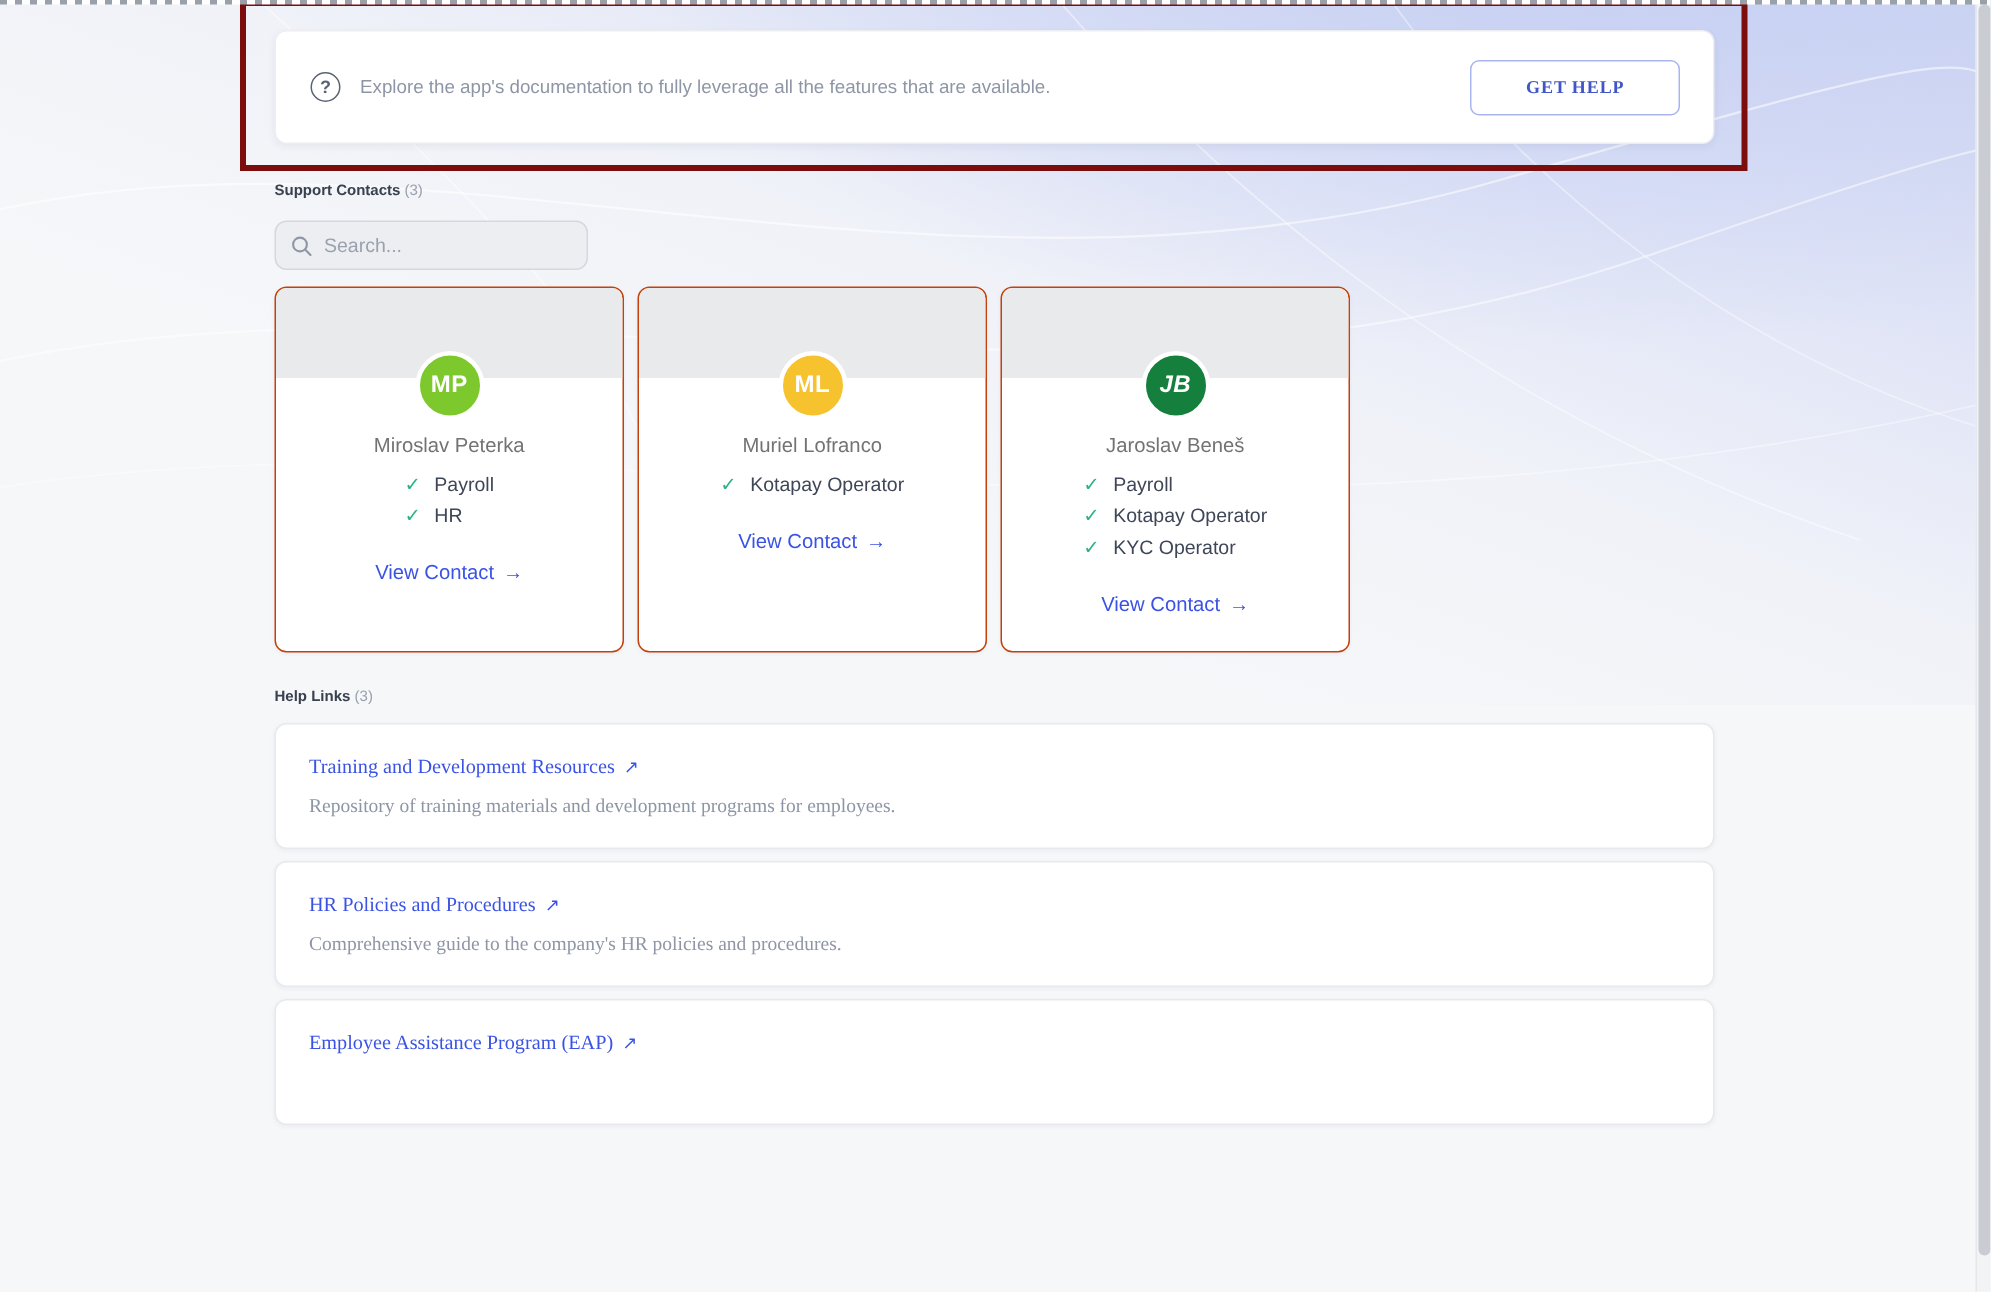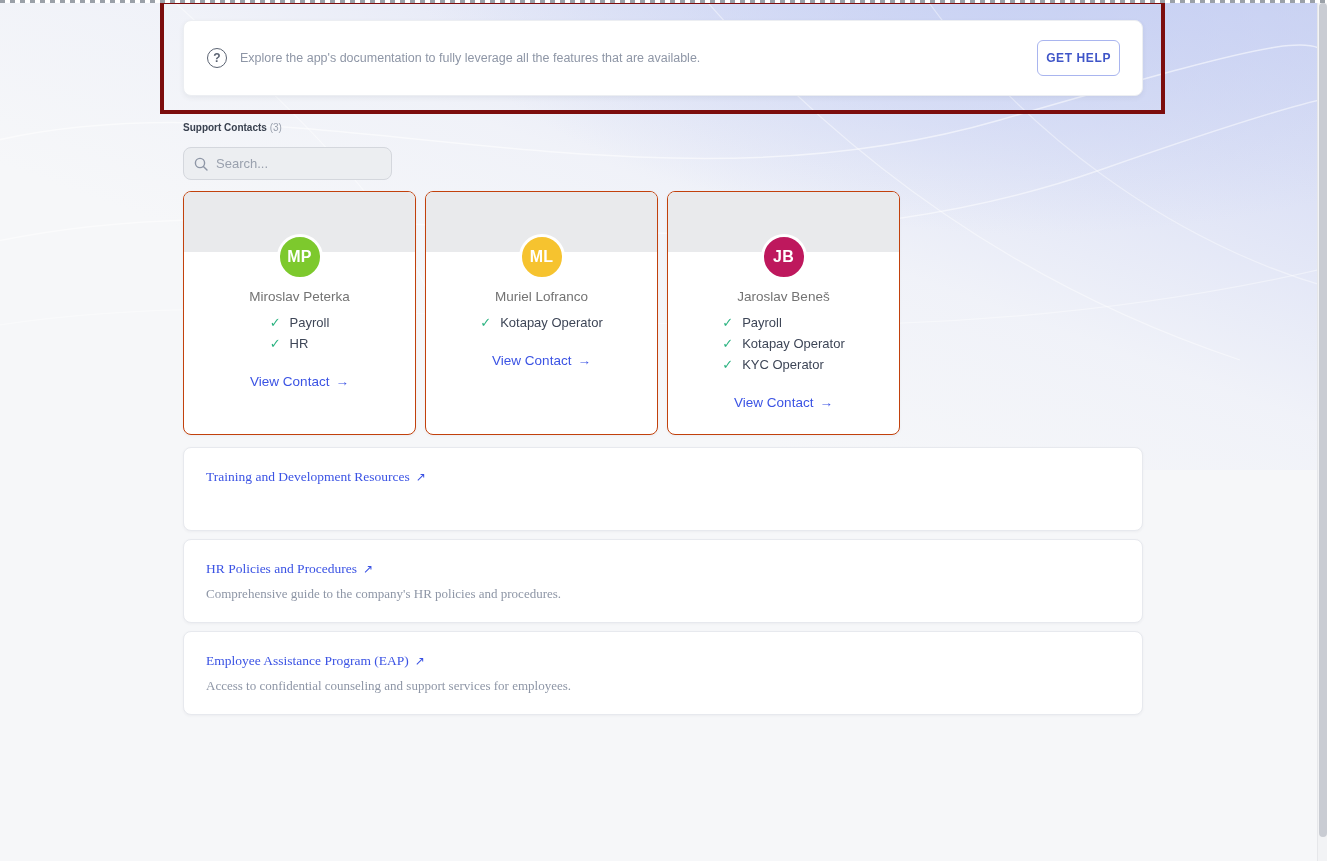--- a/index.html
+++ b/index.html
@@ -66,22 +66,22 @@
     width: 20px; height: 20px; border: 1.6px solid #5b6372; border-radius: 50%;
     display: flex; align-items: center; justify-content: center;
     font-size: 12px; font-weight: 700; color: #5b6372; flex: none;
   }
   .explore-text { margin-left: 13px; flex: 1; }
   .explore-title { font-size: 13.5px; font-weight: 500; color: #3e4657; margin-bottom: 4px; }
   .explore-desc { font-size: 12.5px; color: #8e96a6; }
   .get-help-btn {
     background: #ffffff; border: 1px solid #a9b5ef; border-radius: 6px;
     color: #3f55c8; font-size: 12px; font-weight: 600; letter-spacing: 0.6px;
-    padding: 10px 8px; cursor: pointer; flex: none;
-    font-family: Liberation Sans, sans-serif;
+    padding: 10px 36px; cursor: pointer; flex: none;
+    font-family: Liberation Serif, serif;
   }
 
   
   .section-heading { font-size: 10px; font-weight: 700; color: #39414f; }
   .section-heading .count { font-weight: 400; color: #9aa1ae; }
   .heading-contacts { margin-top: 8px; }
   .heading-links { margin-top: 24px; }
 
   
   .search-box {
@@ -215,21 +215,21 @@
         </div>
       </div>
       <a class="view-contact">
         <span>View Contact</span>
         <span>→</span>
       </a>
     </div>
 
     <div class="contact-card">
       <div class="contact-band"></div>
-      <div class="avatar" style="background: #be185d;">JB</div>
+      <div class="avatar" style="background: #15803d; font-style: italic;">JB</div>
       <div class="contact-name">Jaroslav Beneš</div>
       <div class="roles-list">
         <div class="role-row">
           <span class="check">✓</span>
           <span class="role-label">Payroll</span>
         </div>
         <div class="role-row">
           <span class="check">✓</span>
           <span class="role-label">Kotapay Operator</span>
         </div>
@@ -239,41 +239,45 @@
         </div>
       </div>
       <a class="view-contact">
         <span>View Contact</span>
         <span>→</span>
       </a>
     </div>
 
   </div>
 
+  <div class="section-heading heading-links">
+    <span>Help Links</span>
+    <span class="count">(3)</span>
+  </div>
 
   <div class="link-cards">
 
     <div class="link-card">
       <a class="link-title">
         <span>Training and Development Resources</span>
         <span class="ext-arrow">↗</span>
       </a>
+      <div class="link-desc">Repository of training materials and development programs for employees.</div>
     </div>
 
     <div class="link-card">
       <a class="link-title">
         <span>HR Policies and Procedures</span>
         <span class="ext-arrow">↗</span>
       </a>
       <div class="link-desc">Comprehensive guide to the company's HR policies and procedures.</div>
     </div>
 
     <div class="link-card">
       <a class="link-title">
         <span>Employee Assistance Program (EAP)</span>
         <span class="ext-arrow">↗</span>
       </a>
-      <div class="link-desc">Access to confidential counseling and support services for employees.</div>
     </div>
 
   </div>
 
 </div>
 
 </body></html>

